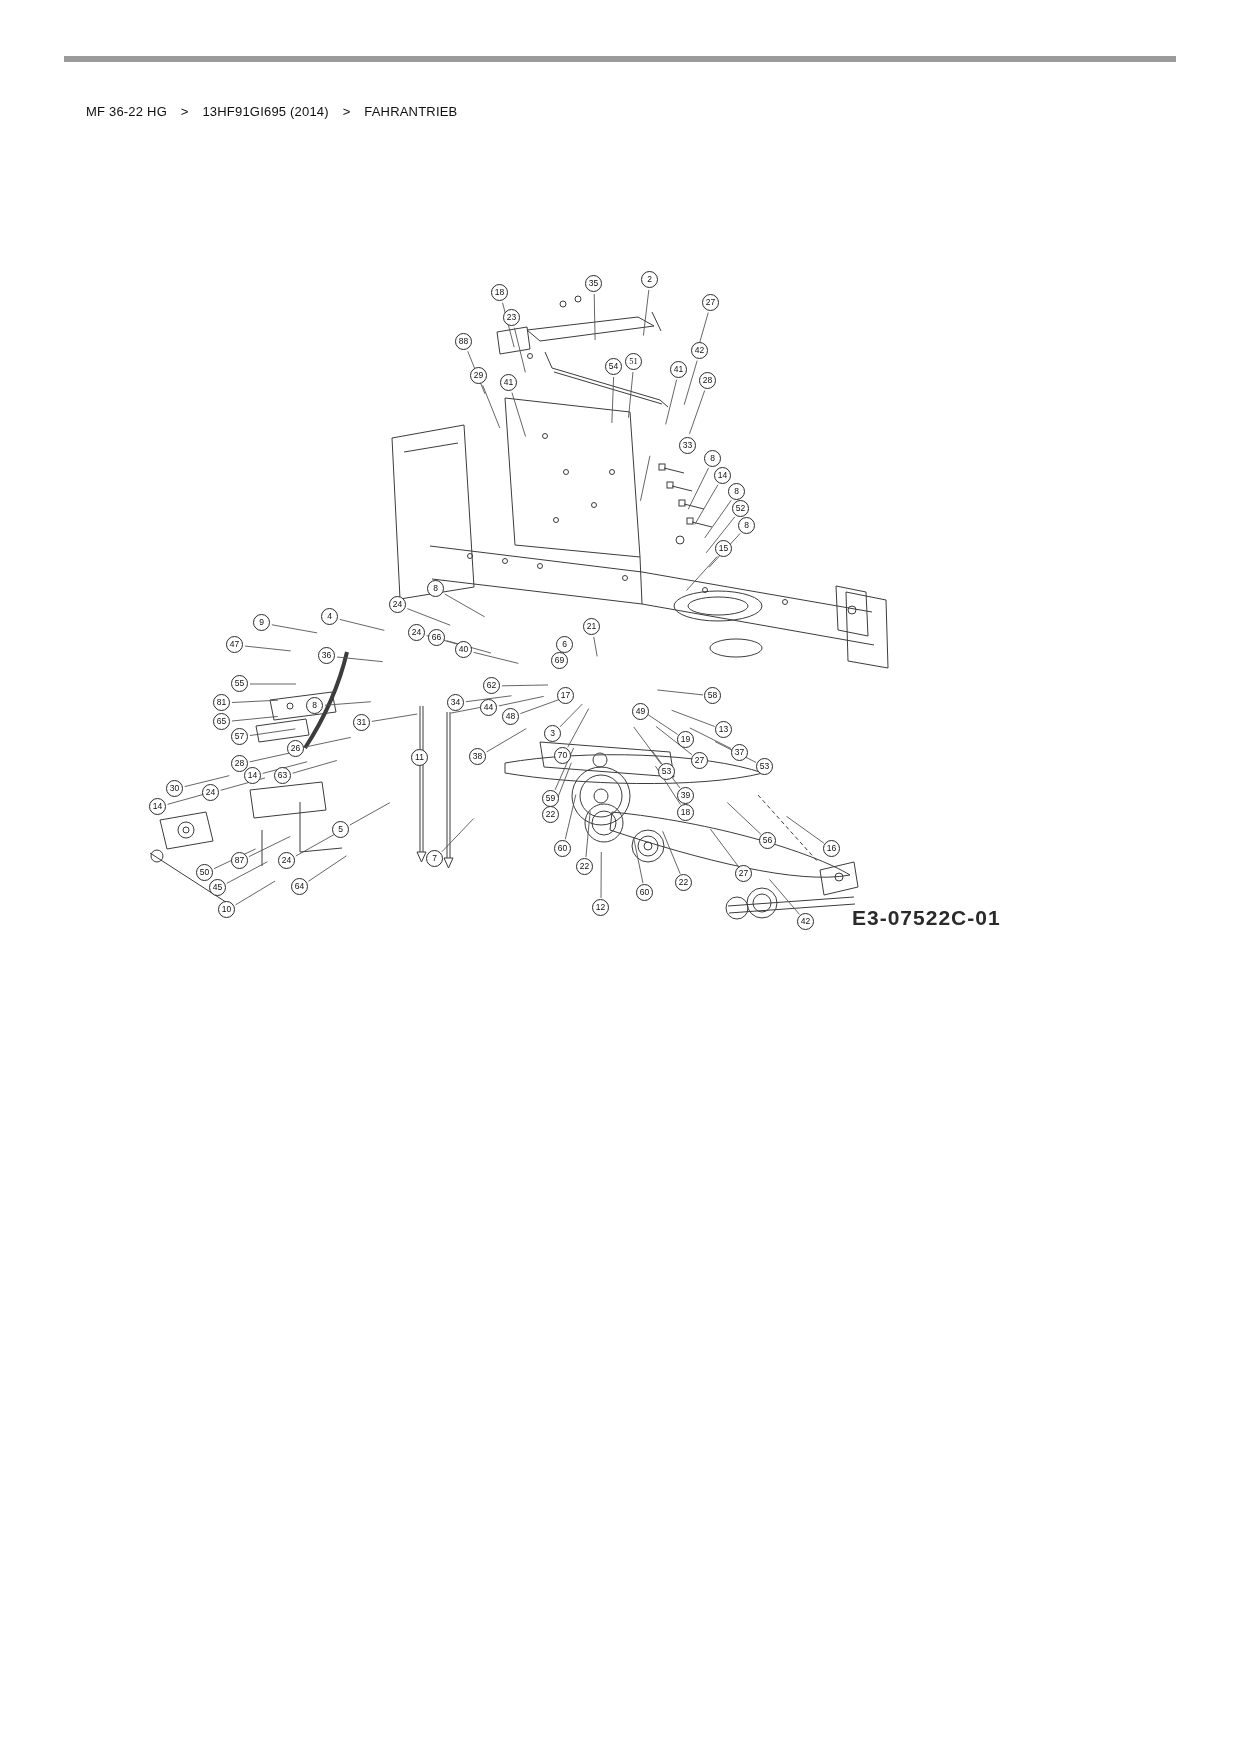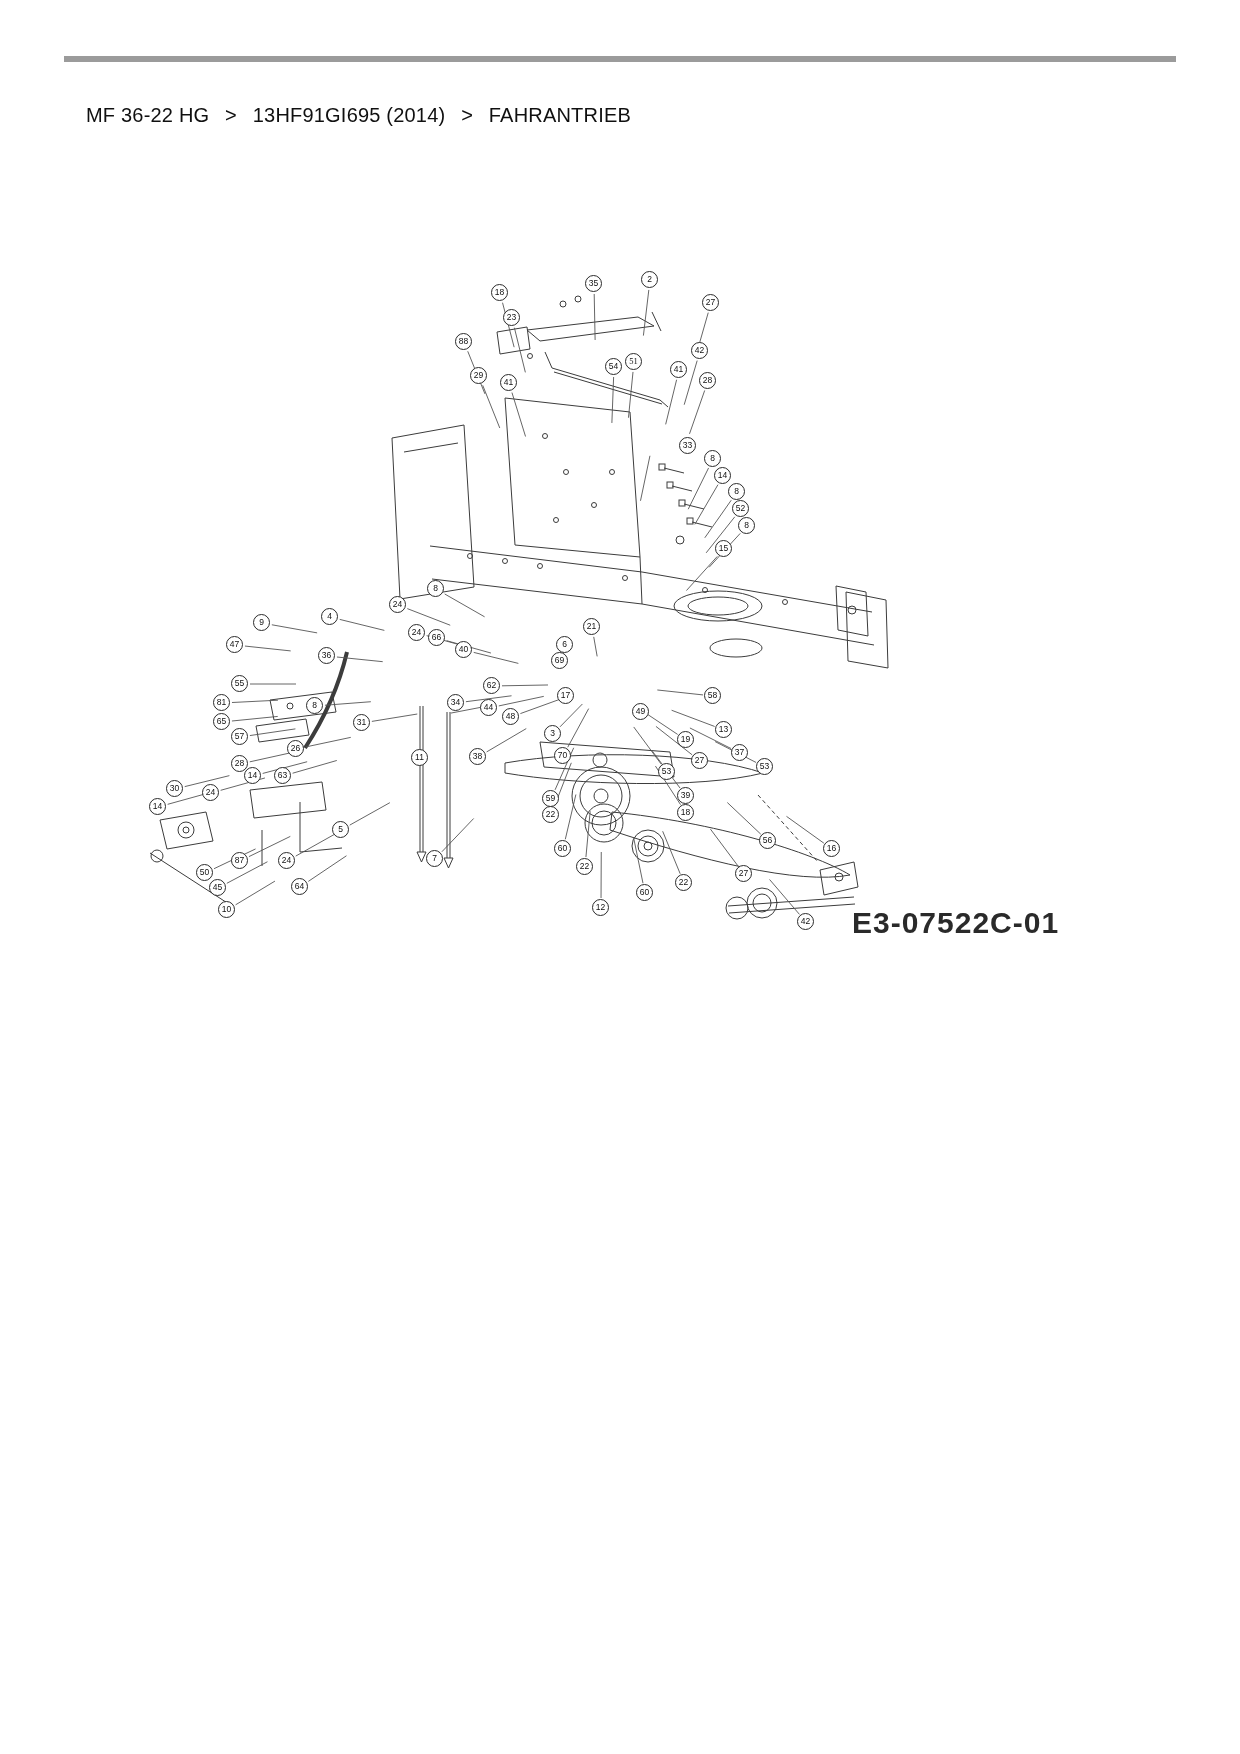--- a/index.html
+++ b/index.html
@@ -1,27 +1,27 @@
 <!DOCTYPE html>
 <html><head>
 <meta charset="utf-8">
 <style>
   html,body{margin:0;padding:0;background:#ffffff;}
   body{width:1240px;height:1754px;position:relative;font-family:"Liberation Sans",sans-serif;color:#111;}
   .page{position:absolute;inset:0;background:#fff;overflow:hidden;}
   .top-divider{position:absolute;left:64px;top:56px;width:1112px;height:6px;background:#9b9b9b;}
-  .breadcrumb{position:absolute;left:86px;top:104px;font-size:20px;letter-spacing:.2px;color:#101010;white-space:nowrap;}
+  .breadcrumb{position:absolute;left:86px;top:104px;font-size:13px;letter-spacing:.2px;color:#101010;white-space:nowrap;}
   .breadcrumb .sep{margin:0 10px;color:#101010;}
   .crumb{cursor:pointer;}
   .diagram{position:absolute;inset:0;}
   #exploded-art{position:absolute;left:0;top:0;width:1240px;height:1754px;}
   .callout{position:absolute;width:17px;height:17px;border:1.3px solid #2b2b2b;border-radius:50%;
            background:#fff;display:flex;align-items:center;justify-content:center;
            font-size:8.5px;line-height:1;color:#111;box-sizing:border-box;z-index:3;}
-  .code-label{position:absolute;left:852px;top:906px;font-size:30px;font-weight:bold;
+  .code-label{position:absolute;left:852px;top:906px;font-size:21px;font-weight:bold;
               color:#2a2a2a;letter-spacing:1px;font-family:"Liberation Sans",sans-serif;}
 </style>
 </head>
 <body>
 
 <div class="page">
 
   <div class="top-divider"></div>
 
   <div class="breadcrumb">

